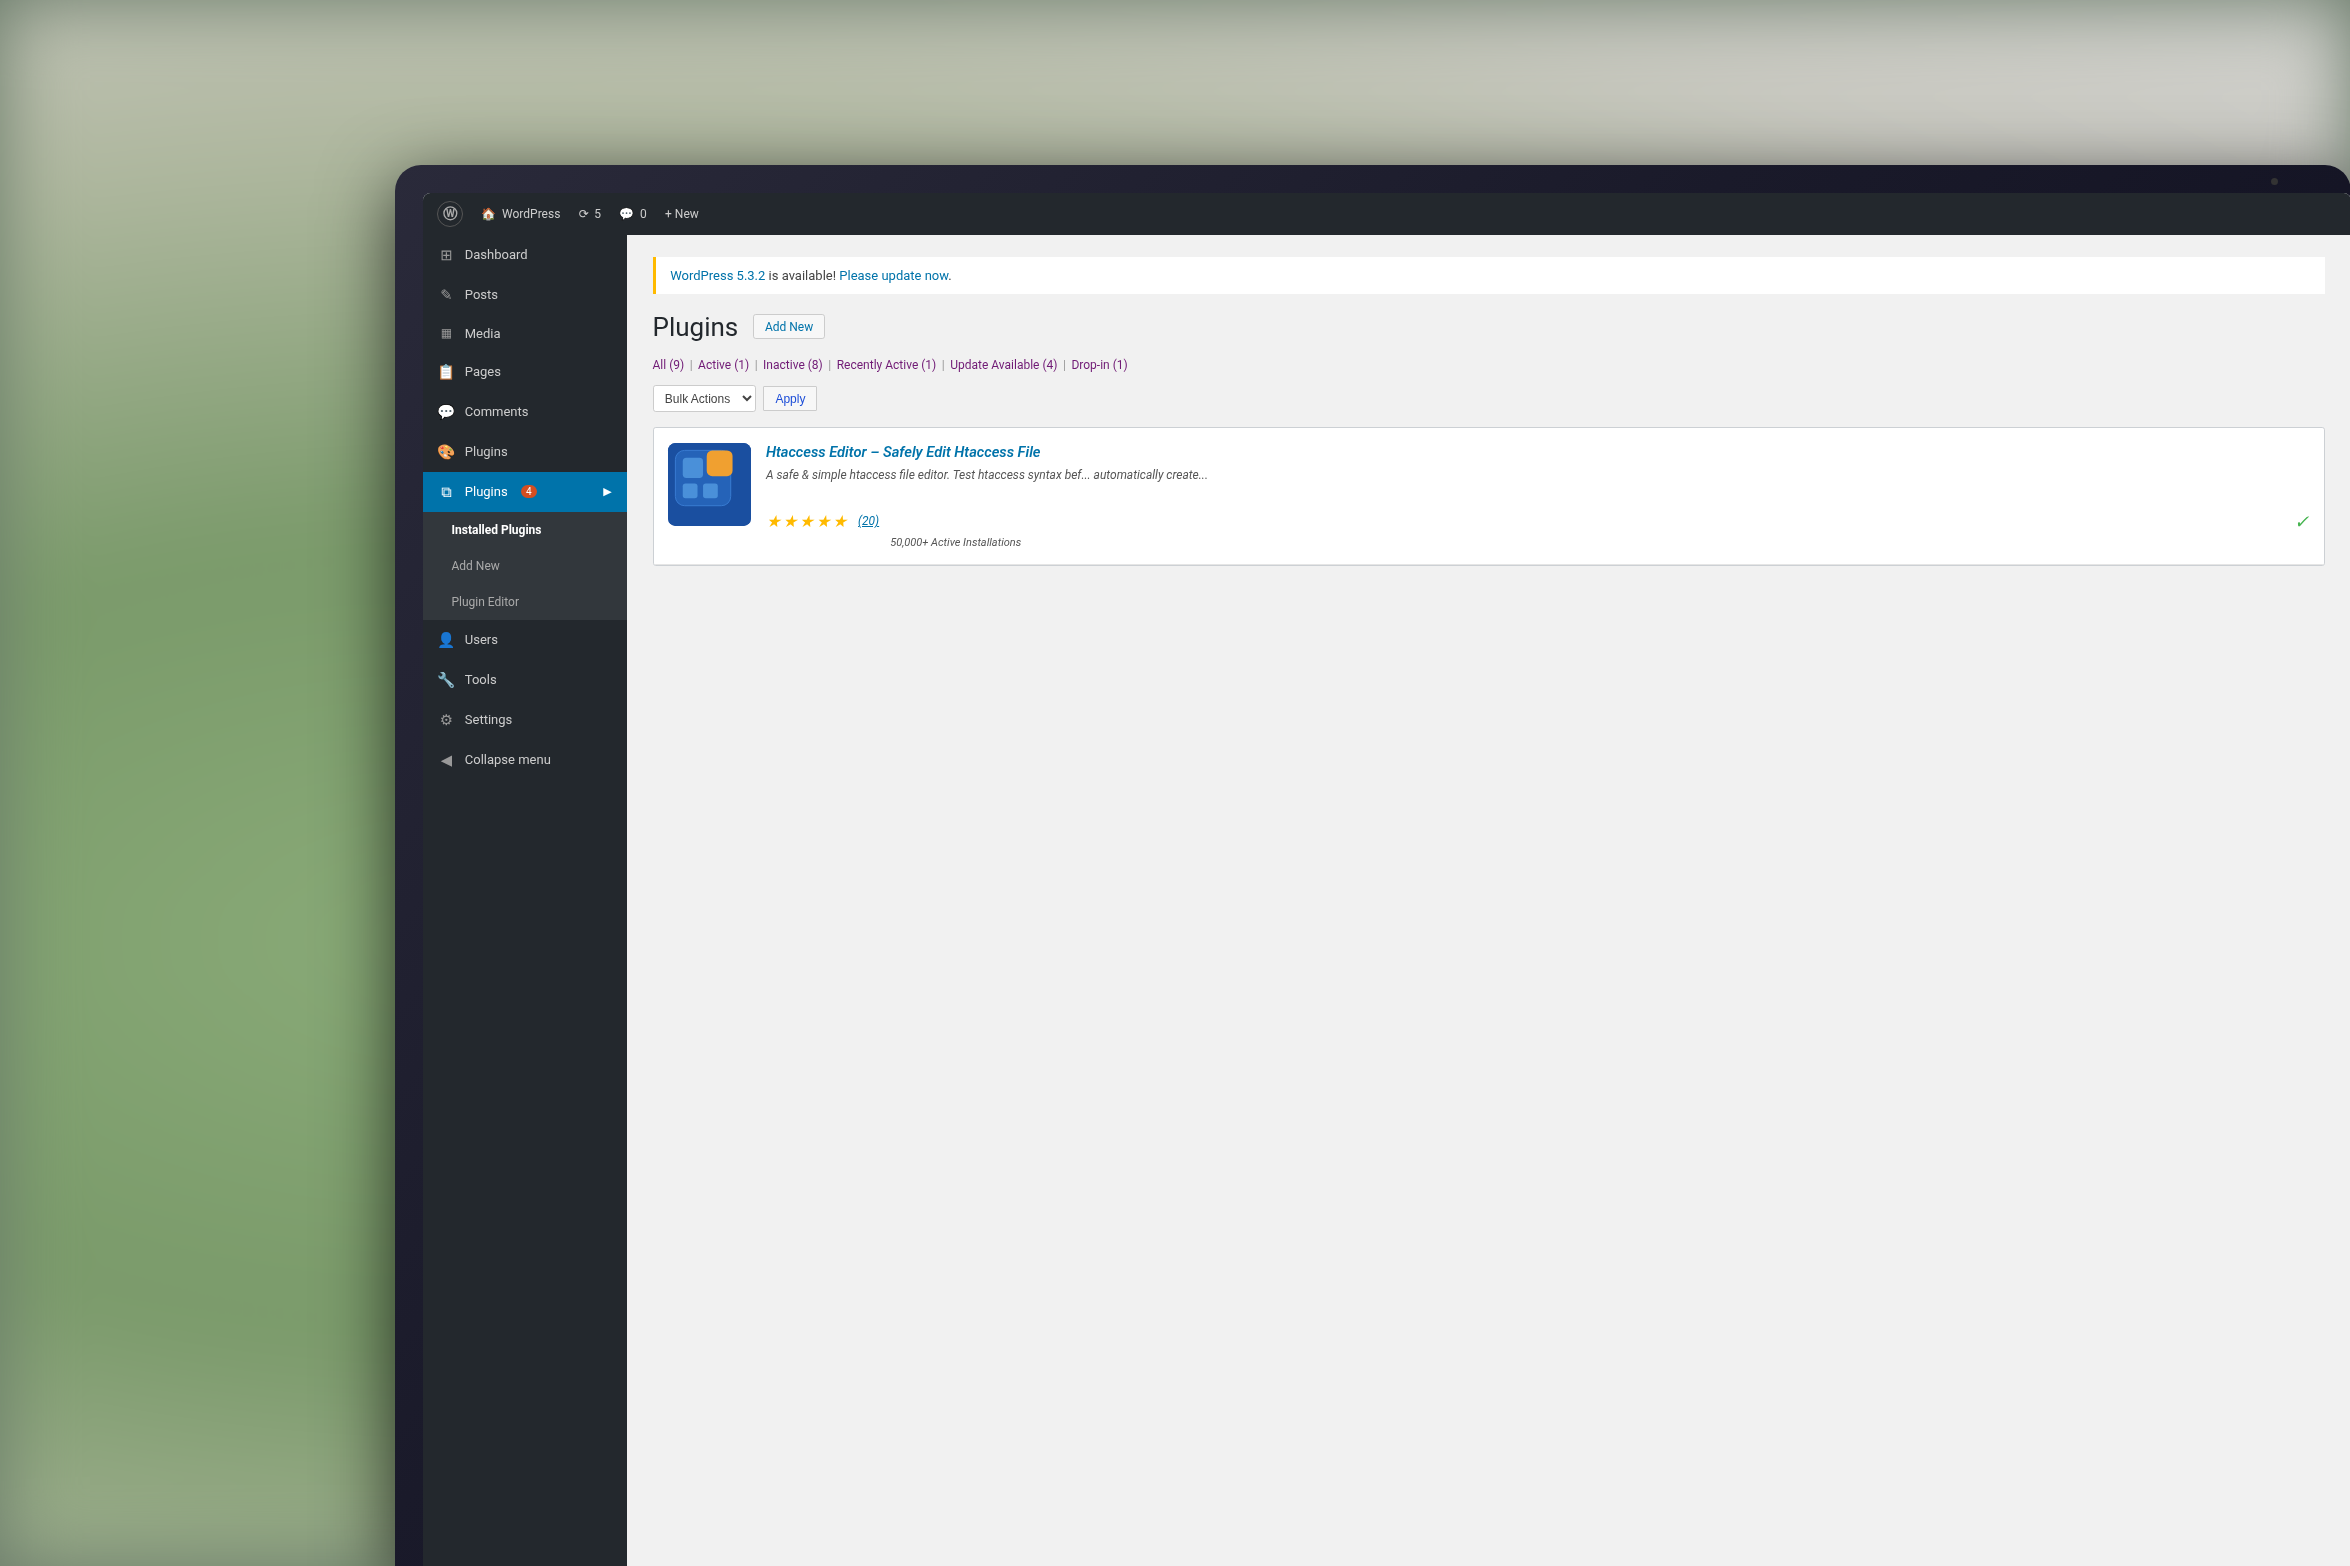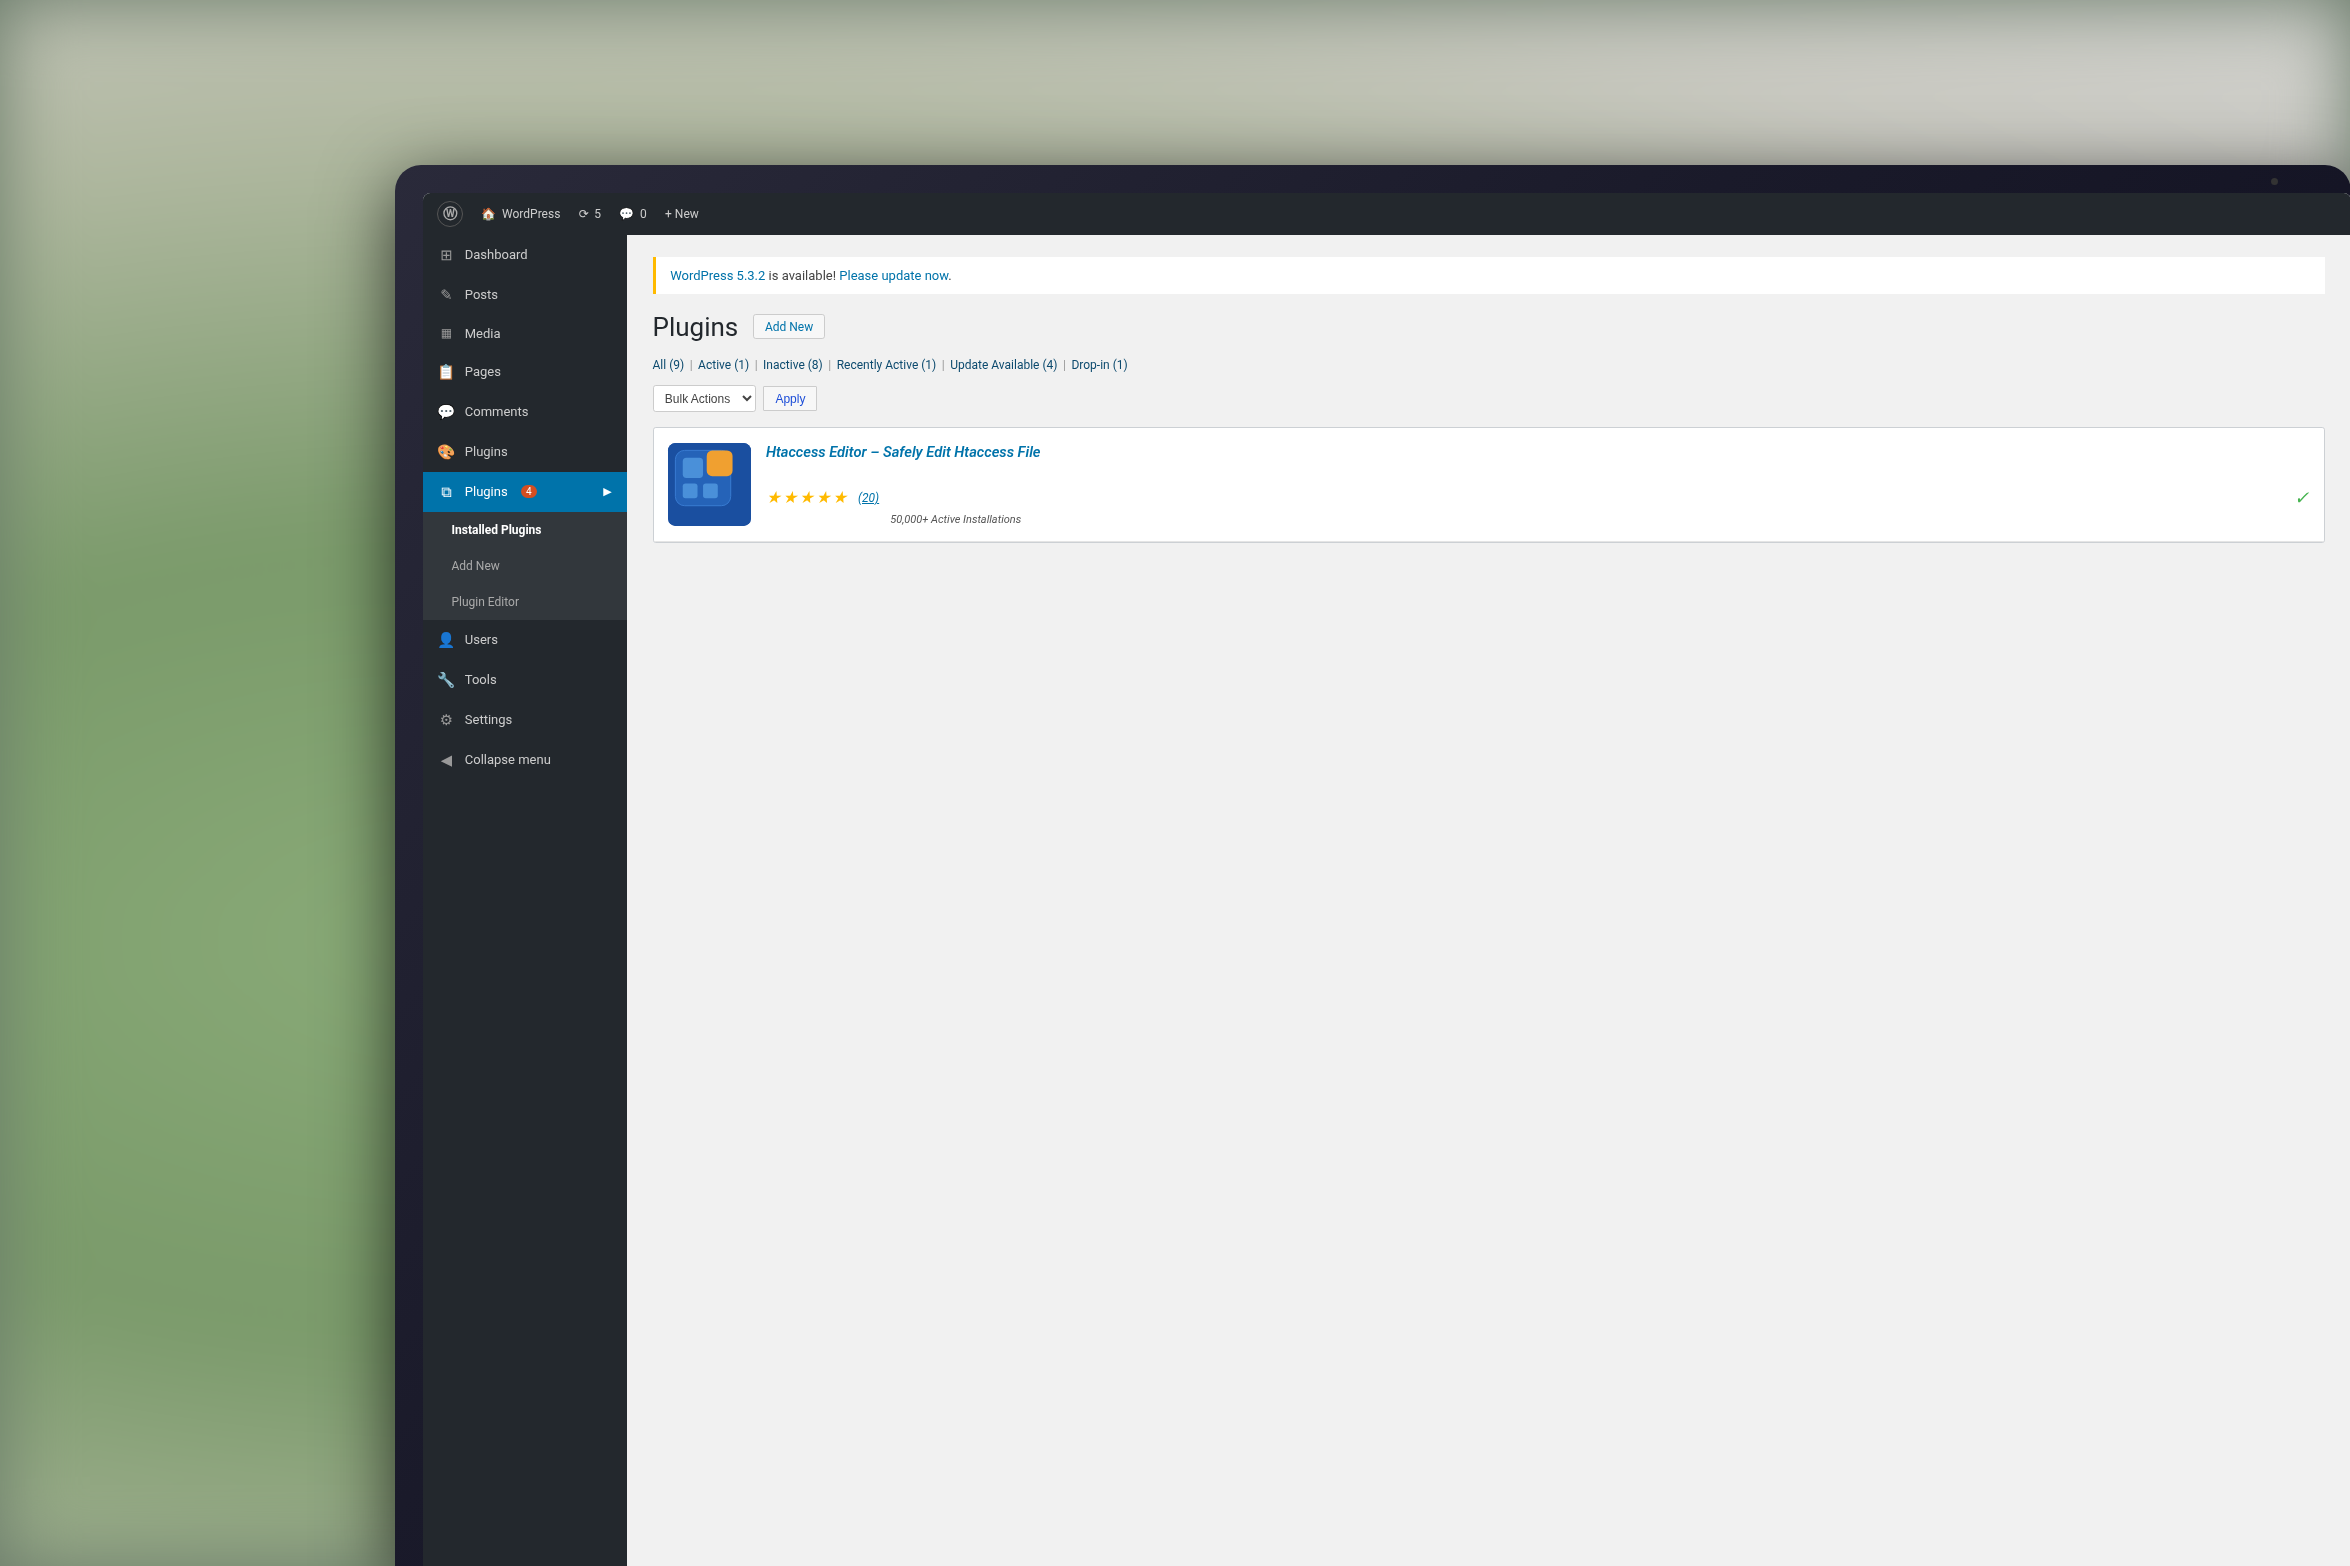--- a/index.html
+++ b/index.html
@@ -200,21 +200,21 @@
     .filter-links {
       display: flex;
       align-items: center;
       gap: 0;
       margin-bottom: 11px;
       font-size: 12px;
       flex-wrap: wrap;
     }
 
     .filter-link {
-      color: #0c4a6e;
+      color: #701a75;
       text-decoration: none;
       cursor: pointer;
       padding: 1.8px 0;
     }
 
     .filter-separator {
       color: #999;
       margin: 0 5.5px;
     }
 
@@ -510,20 +510,23 @@
                 <rect x="16" y="44" width="16" height="16" rx="3" fill="#4a90d9"></rect>
                 <rect x="38" y="44" width="16" height="16" rx="3" fill="#4a90d9"></rect>
 
                 <rect x="42" y="8" width="28" height="28" rx="6" fill="#f0a030"></rect>
               </svg>
             </div>
 
             <div class="plugin-info">
               <div class="plugin-name">
                 Htaccess Editor – Safely Edit Htaccess File
+              </div>
+              <div class="plugin-description">
+                A safe &amp; simple htaccess file editor. Test htaccess syntax bef... automatically create...
               </div>
               <div class="plugin-meta">
                 <div class="stars">
                   <span class="star">★</span>
                   <span class="star">★</span>
                   <span class="star">★</span>
                   <span class="star">★</span>
                   <span class="star">★</span>
                 </div>
                 <a href="#" class="rating-count">(20)</a>

